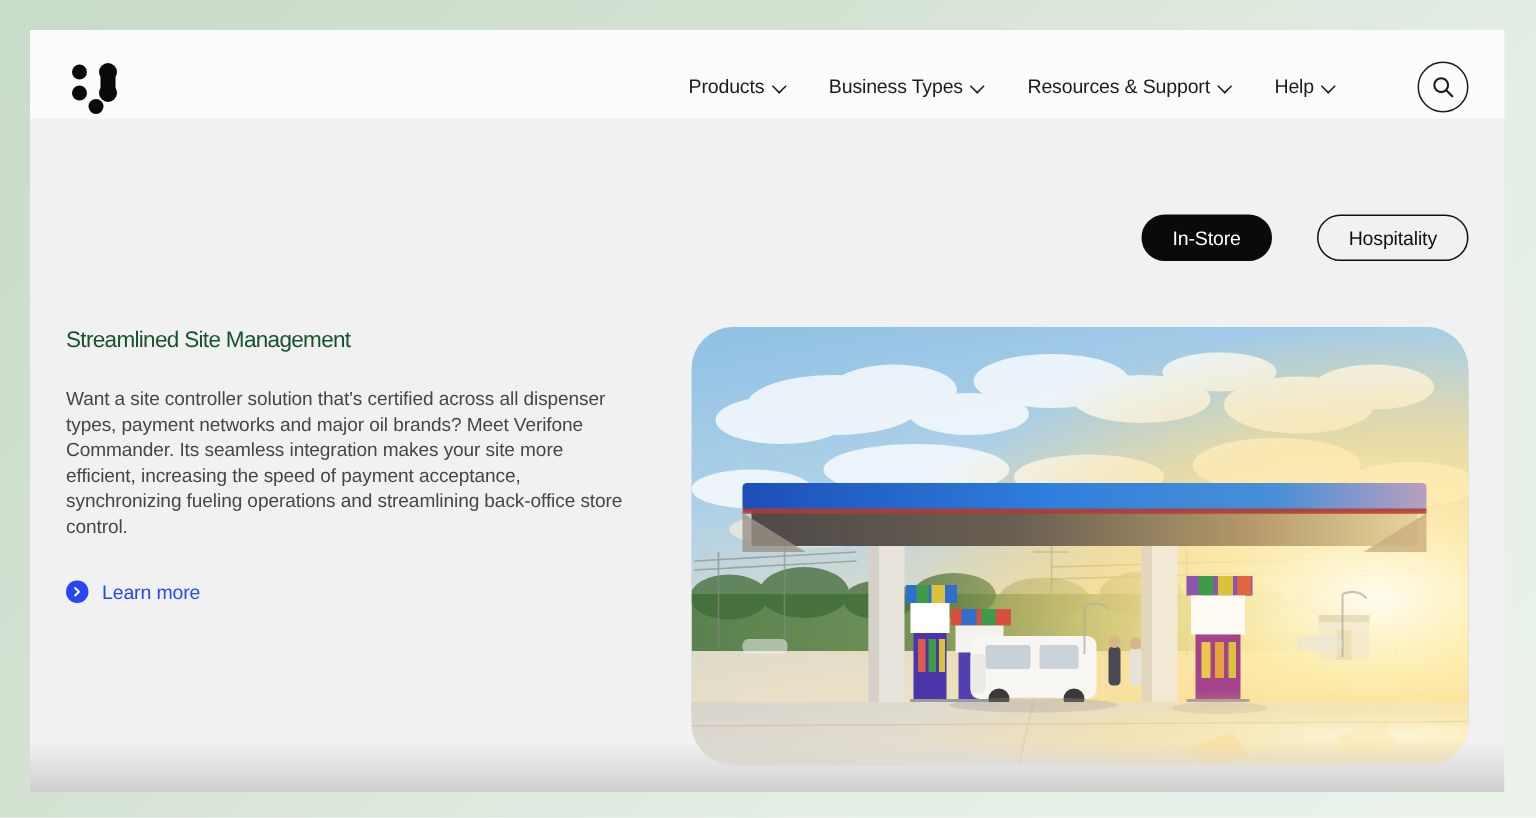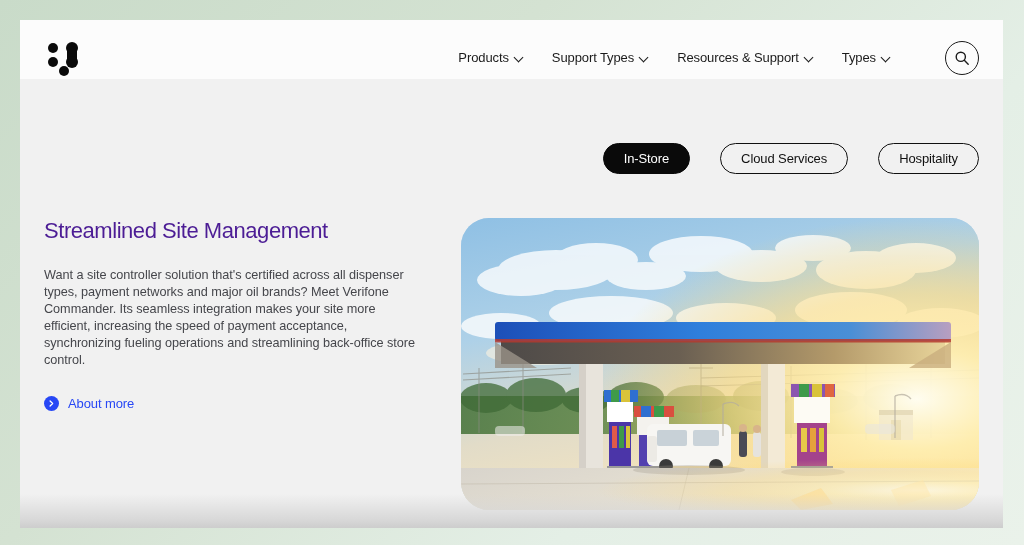--- a/index.html
+++ b/index.html
@@ -185,23 +185,23 @@
 
   
   #content {
     display: flex;
     padding: 44px 24px 0 24px;
     gap: 0;
   }
   #content-left { width: 400px; flex: 0 0 auto; }
 
   #section-title {
-    font-size: 22px;
+    font-size: 15px;
     font-weight: 400;
-    color: #4c1d95;
+    color: #14532d;
     letter-spacing: -0.45px;
     margin-bottom: 23px;
   }
   #section-body {
     font-size: 12.7px;
     line-height: 17px;
     color: #45464b;
     letter-spacing: -0.05px;
     max-width: 372px;
   }
@@ -256,67 +256,66 @@
     </div>
 
     <nav id="main-nav">
 
       <div class="nav-item">
         <span>Products</span>
         <span class="chev"></span>
       </div>
 
       <div class="nav-item">
-        <span>Support Types</span>
+        <span>Business Types</span>
         <span class="chev"></span>
       </div>
 
       <div class="nav-item">
         <span>Resources &amp; Support</span>
         <span class="chev"></span>
       </div>
 
       <div class="nav-item">
-        <span>Types</span>
+        <span>Help</span>
         <span class="chev"></span>
       </div>
 
       <button id="search-button">
         <svg width="16" height="16" viewBox="0 0 16 16">
           <circle cx="6.8" cy="6.8" r="4.6" fill="none" stroke="#1b1b1b" stroke-width="1.4"></circle>
           <line x1="10.3" y1="10.3" x2="14.2" y2="14.2" stroke="#1b1b1b" stroke-width="1.4" stroke-linecap="round"></line>
         </svg>
       </button>
 
     </nav>
   </header>
 
   <section id="hero">
 
     <div id="segment-tabs">
       <button class="tab active">In-Store</button>
-      <button class="tab">Cloud Services</button>
       <button class="tab">Hospitality</button>
     </div>
   </section>
 
   <section id="content">
 
     <div id="content-left">
       <h2 id="section-title">Streamlined Site Management</h2>
 
       <p id="section-body">Want a site controller solution that's certified across all dispenser types, payment networks and major oil brands? Meet Verifone Commander. Its seamless integration makes your site more efficient, increasing the speed of payment acceptance, synchronizing fueling operations and streamlining back-office store control.</p>
 
       <a id="learn-more">
         <span class="arrow-circle">
           <svg width="7" height="7" viewBox="0 0 8 8">
             <polyline points="2.4,1.2 5.3,4 2.4,6.8" fill="none" stroke="#ffffff" stroke-width="1.5" stroke-linecap="round" stroke-linejoin="round"></polyline>
           </svg>
         </span>
-        <span id="learn-more-label">About more</span>
+        <span id="learn-more-label">Learn more</span>
       </a>
     </div>
 
     <div id="hero-image" title="Gas station forecourt with fuel dispensers under a blue canopy at sunset">
       <svg viewBox="0 0 518 292" preserveAspectRatio="xMidYMid slice">
         <defs>
           <linearGradient id="sky" x1="0" y1="0" x2="0.35" y2="1">
             <stop offset="0%" stop-color="#8fc0e4"></stop>
             <stop offset="38%" stop-color="#aed1e8"></stop>
             <stop offset="70%" stop-color="#e2dcc8"></stop>

